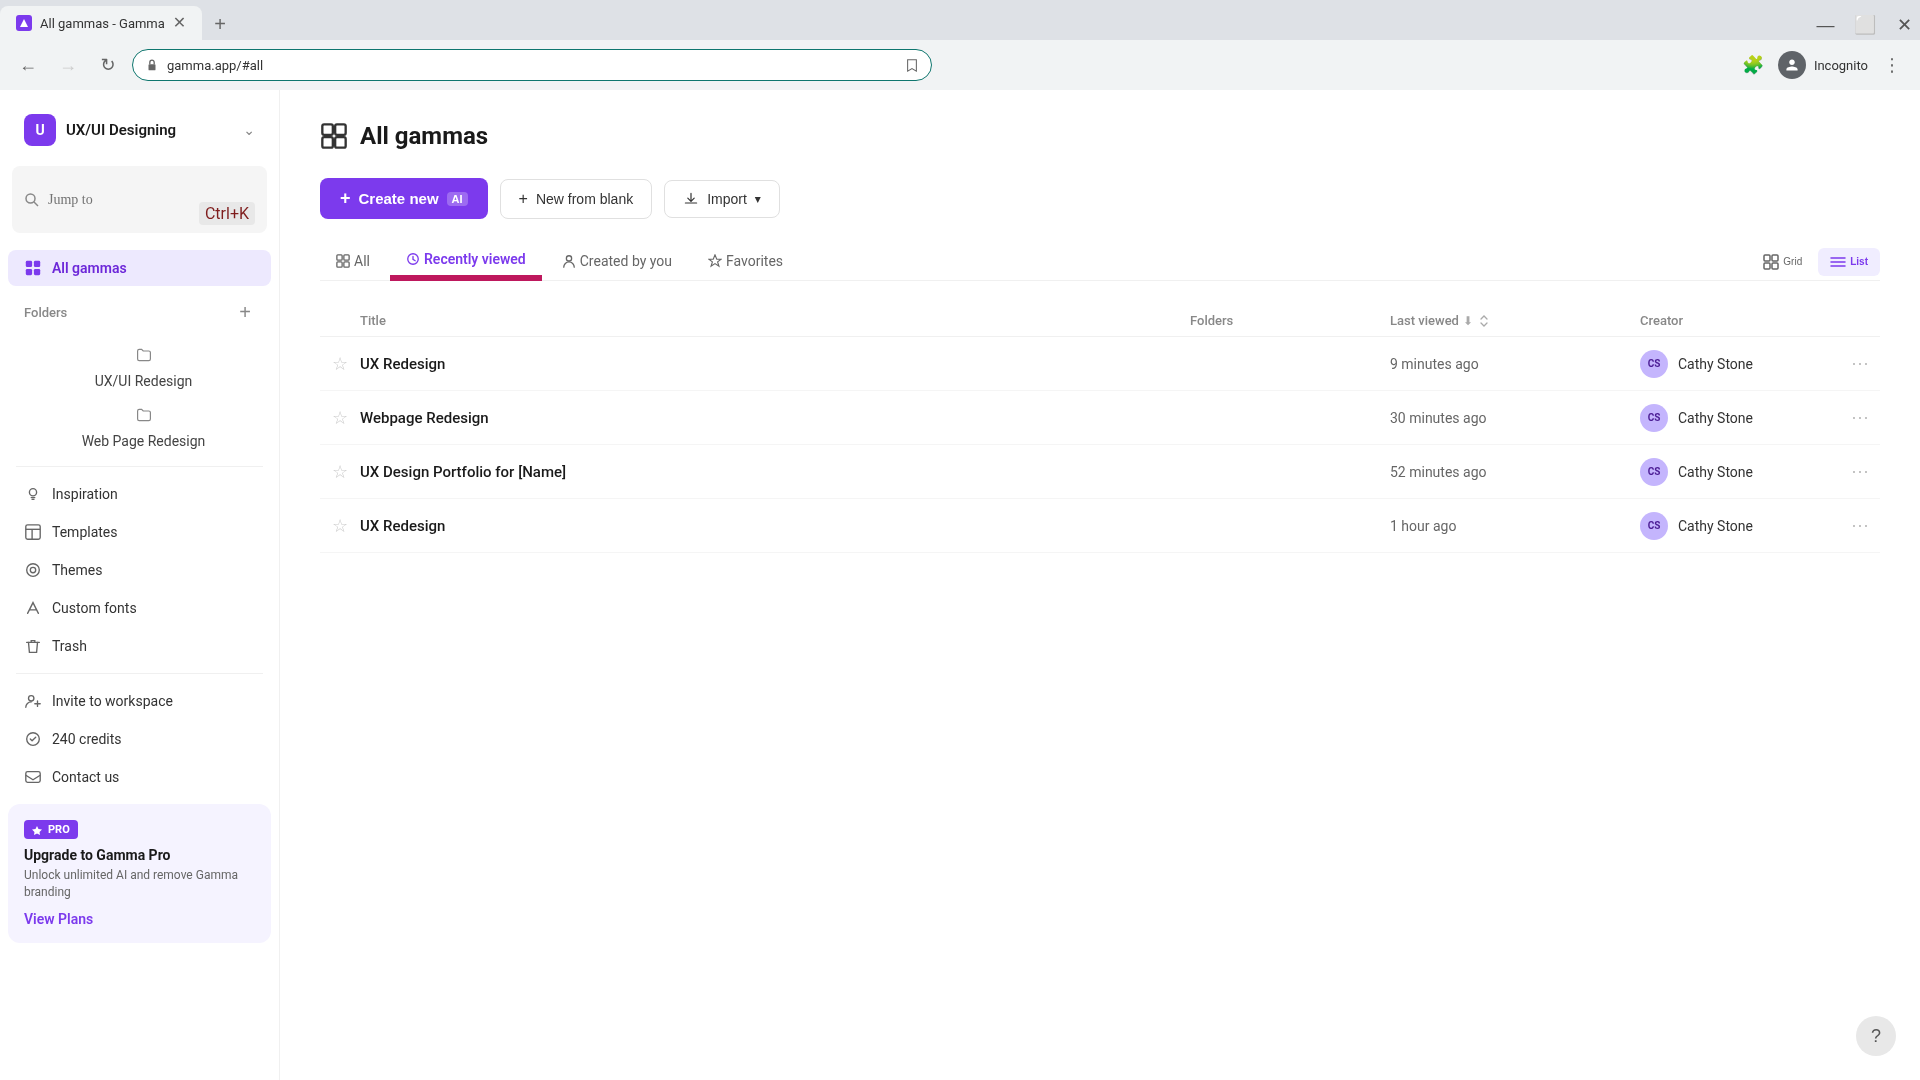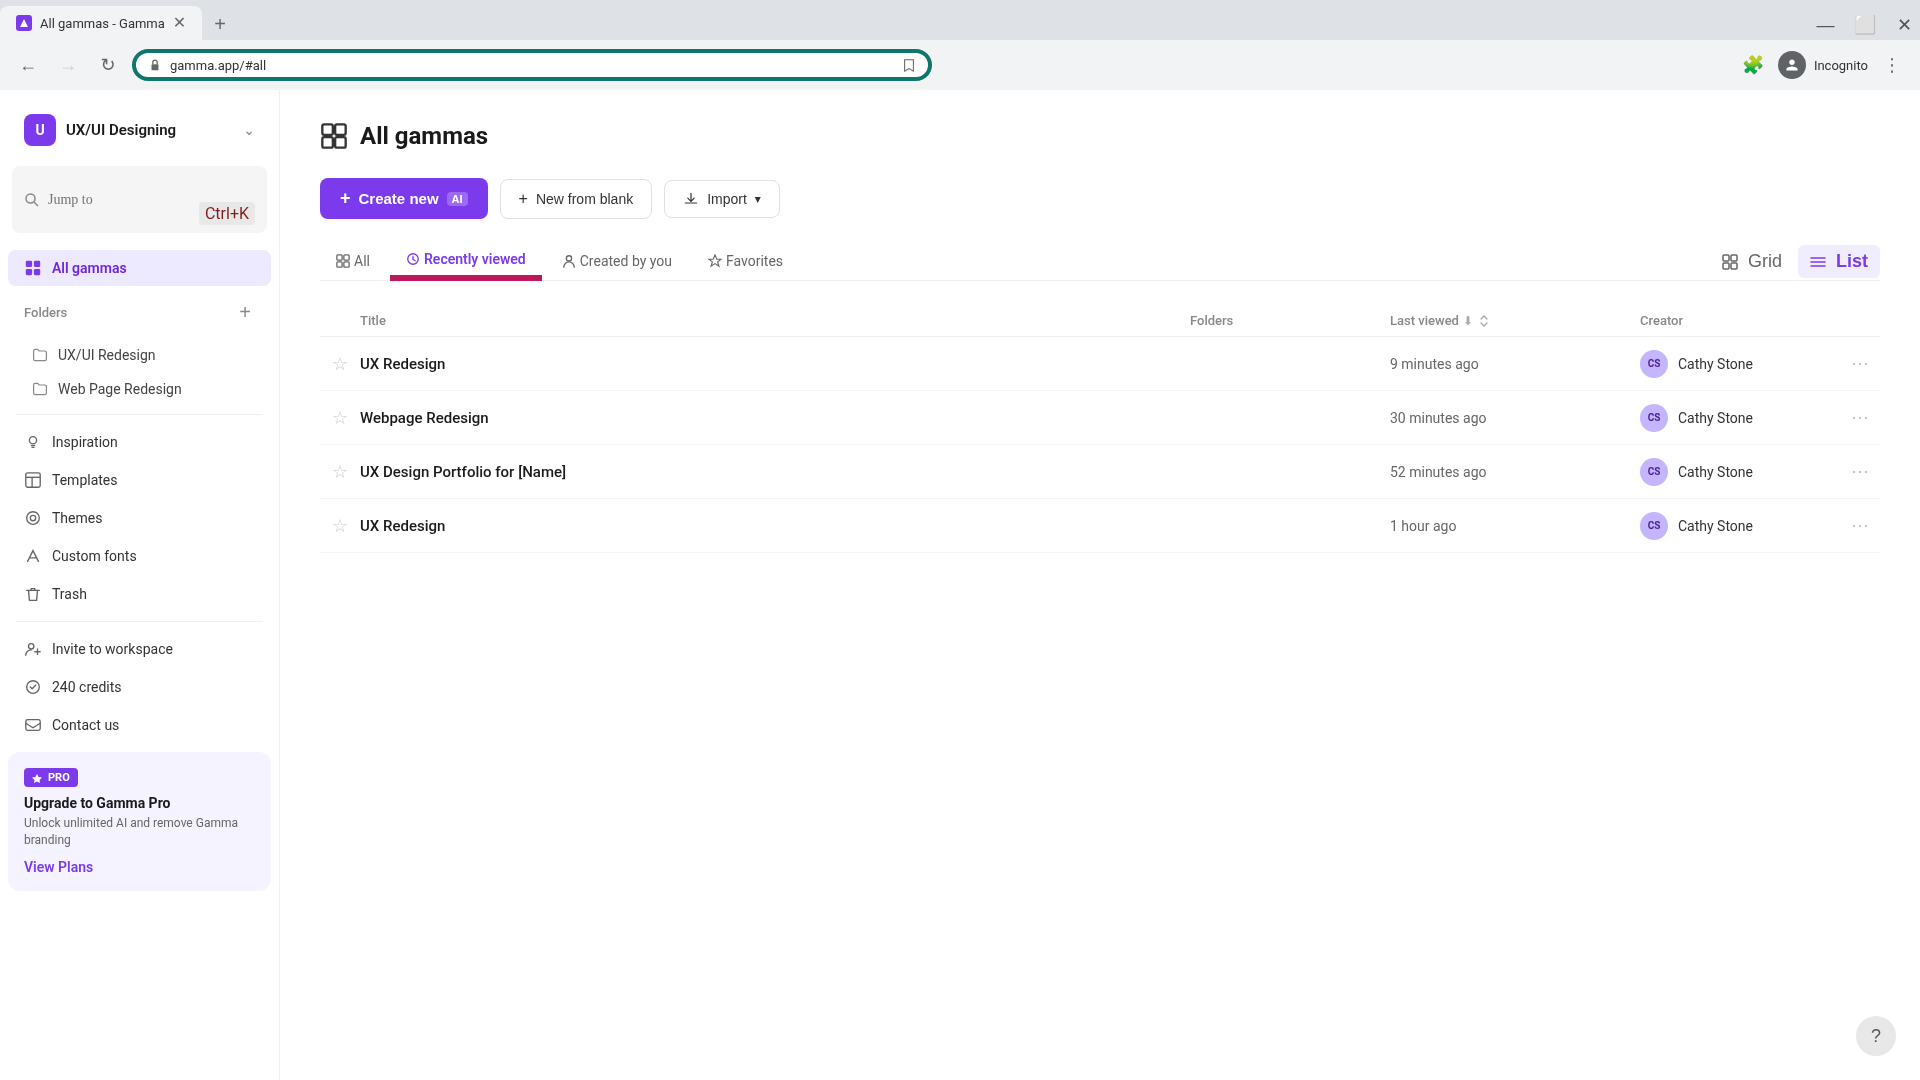--- a/index.html
+++ b/index.html
@@ -9,21 +9,21 @@
     .browser-chrome { background: #f1f3f4; height: 90px; flex-shrink: 0; }
     .browser-tab { display: flex; align-items: center; gap: 8px; background: #f1f3f4; border-radius: 8px 8px 0 0; padding: 0 16px; height: 34px; min-width: 200px; max-width: 240px; font-size: 13px; color: #333; }
     .browser-tab .tab-icon { width: 16px; height: 16px; background: #7c3aed; border-radius: 3px; flex-shrink: 0; display: flex; align-items: center; justify-content: center; }
     .browser-tab .tab-icon svg { width: 10px; height: 10px; fill: white; }
     .tab-close { margin-left: auto; color: #666; cursor: pointer; font-size: 16px; line-height: 1; }
     .new-tab-btn { background: transparent; border: none; font-size: 20px; color: #666; cursor: pointer; padding: 4px 8px; }
     .win-btn { background: transparent; border: none; font-size: 18px; color: #555; cursor: pointer; padding: 4px 8px; }
 
     .browser-toolbar { display: flex; align-items: center; gap: 8px; padding: 0 12px; height: 50px; background: #f1f3f4; }
     .nav-btn { background: transparent; border: none; color: #666; cursor: pointer; font-size: 18px; padding: 6px; border-radius: 50%; display: flex; align-items: center; justify-content: center; width: 32px; height: 32px; }
-    .address-bar { flex: 1; max-width: 800px; height: 32px; border: 4px solid #0f766e; border-radius: 20px; background: #fff; display: flex; align-items: center; padding: 0 12px; gap: 8px; font-size: 13px; color: #333; }
+    .address-bar { flex: 1; max-width: 800px; height: 32px; border: 1px solid #0f766e; border-radius: 20px; background: #fff; display: flex; align-items: center; padding: 0 12px; gap: 8px; font-size: 13px; color: #333; }
     .address-bar-url { flex: 1; }
     .toolbar-right { margin-left: auto; display: flex; align-items: center; gap: 8px; }
     .incognito-badge { width: 28px; height: 28px; border-radius: 50%; background: #5f6368; display: flex; align-items: center; justify-content: center; color: white; font-size: 12px; }
 
     
     .app-layout { display: flex; flex: 1; overflow: hidden; }
 
     
     .sidebar { width: 280px; flex-shrink: 0; background: #fff; border-right: 1px solid #f0f0f0; display: flex; flex-direction: column; padding: 16px 0; overflow-y: auto; }
     .workspace-header { display: flex; align-items: center; gap: 10px; padding: 8px 16px; margin-bottom: 8px; cursor: pointer; border-radius: 8px; margin-left: 8px; margin-right: 8px; }
@@ -37,21 +37,21 @@
     .search-shortcut { color: #7f1d1d; font-size: 16px; background: #e8e8e8; padding: 2px 6px; border-radius: 4px; margin-top: 28px; }
 
     .sidebar-nav-item { display: flex; align-items: center; gap: 10px; padding: 9px 16px; cursor: pointer; border-radius: 8px; margin: 1px 8px; font-size: 14px; color: #333; }
     .sidebar-nav-item.active { background: #ede9fe; color: #6d28d9; font-weight: 600; }
     .sidebar-nav-item svg { flex-shrink: 0; }
 
     .folders-header { display: flex; align-items: center; padding: 8px 16px; margin: 4px 8px; }
     .folders-label { font-size: 13px; color: #888; font-weight: 500; flex: 1; }
     .folders-add { background: transparent; border: none; color: #888; cursor: pointer; font-size: 20px; padding: 2px 4px; border-radius: 4px; }
 
-    .folder-item { display: flex; align-items: center; gap: 10px; padding: 8px 16px 8px 24px; cursor: pointer; border-radius: 8px; margin: 1px 8px; font-size: 14px; color: #444; }
+    .folder-item { display: flex; align-items: center; gap: 10px; padding: 8px 16px 8px 24px; cursor: pointer; border-radius: 8px; margin: 1px 8px; font-size: 14px; color: #444; flex-direction: column; }
 
     .sidebar-divider { height: 1px; background: #f0f0f0; margin: 8px 16px; }
     .upgrade-box { background: #f5f3ff; border-radius: 12px; padding: 16px; margin: 8px; }
     .pro-badge { display: inline-flex; align-items: center; gap: 6px; background: #7c3aed; color: white; font-size: 11px; font-weight: 700; padding: 3px 8px; border-radius: 4px; margin-bottom: 8px; }
     .upgrade-title { font-weight: 700; font-size: 14px; color: #1a1a1a; margin-bottom: 4px; }
     .upgrade-desc { font-size: 12px; color: #666; margin-bottom: 10px; line-height: 1.4; }
     .view-plans-btn { color: #7c3aed; font-weight: 600; font-size: 14px; cursor: pointer; text-decoration: none; display: inline-block; }
 
     
     .main-content { flex: 1; padding: 32px 40px; overflow-y: auto; background: #fff; }
@@ -62,21 +62,21 @@
     .action-bar { display: flex; align-items: center; gap: 12px; margin-bottom: 24px; }
     .btn-create { display: flex; align-items: center; gap: 8px; background: #7c3aed; color: white; border: none; border-radius: 8px; padding: 10px 20px; font-size: 15px; font-weight: 600; cursor: pointer; }
     .ai-badge { background: rgba(255,255,255,0.25); border-radius: 4px; padding: 1px 5px; font-size: 11px; font-weight: 700; }
     .btn-secondary { display: flex; align-items: center; gap: 8px; background: white; color: #333; border: 1px solid #e0e0e0; border-radius: 8px; padding: 10px 18px; font-size: 14px; font-weight: 500; cursor: pointer; }
 
     .filter-bar { display: flex; align-items: center; gap: 4px; margin-bottom: 24px; border-bottom: 1px solid #f0f0f0; padding-bottom: 0; }
     .filter-tab { display: flex; align-items: center; gap: 4px; padding: 8px 16px; font-size: 14px; color: #666; cursor: pointer; border-bottom: 2px solid transparent; margin-bottom: -1px; white-space: nowrap; }
     .filter-tab.active { color: #7c3aed; border-bottom: 6px solid #be185d; font-weight: 600; }
 
     .view-controls { margin-left: auto; display: flex; align-items: center; gap: 4px; }
-    .view-btn { display: flex; align-items: center; gap: 10px; padding: 6px 12px; border-radius: 6px; cursor: pointer; font-size: 18px; color: #666; border: none; background: transparent; }
+    .view-btn { display: flex; align-items: center; gap: 4px; padding: 6px 12px; border-radius: 6px; cursor: pointer; font-size: 10px; color: #666; border: none; background: transparent; }
     .view-btn.active { background: #f0edff; color: #7c3aed; font-weight: 600; }
 
     
     .table-container { width: 100%; }
     .table-header { display: grid; grid-template-columns: 40px 1fr 200px 250px 200px 40px; align-items: center; padding: 8px 0; border-bottom: 1px solid #f0f0f0; }
     .col-header { font-size: 13px; color: #888; font-weight: 500; display: flex; align-items: center; gap: 4px; }
     .sort-icon { color: #aaa; font-size: 12px; }
 
     .table-row { display: grid; grid-template-columns: 40px 1fr 200px 250px 200px 40px; align-items: center; padding: 12px 0; border-bottom: 1px solid #f5f5f5; cursor: pointer; }
 

